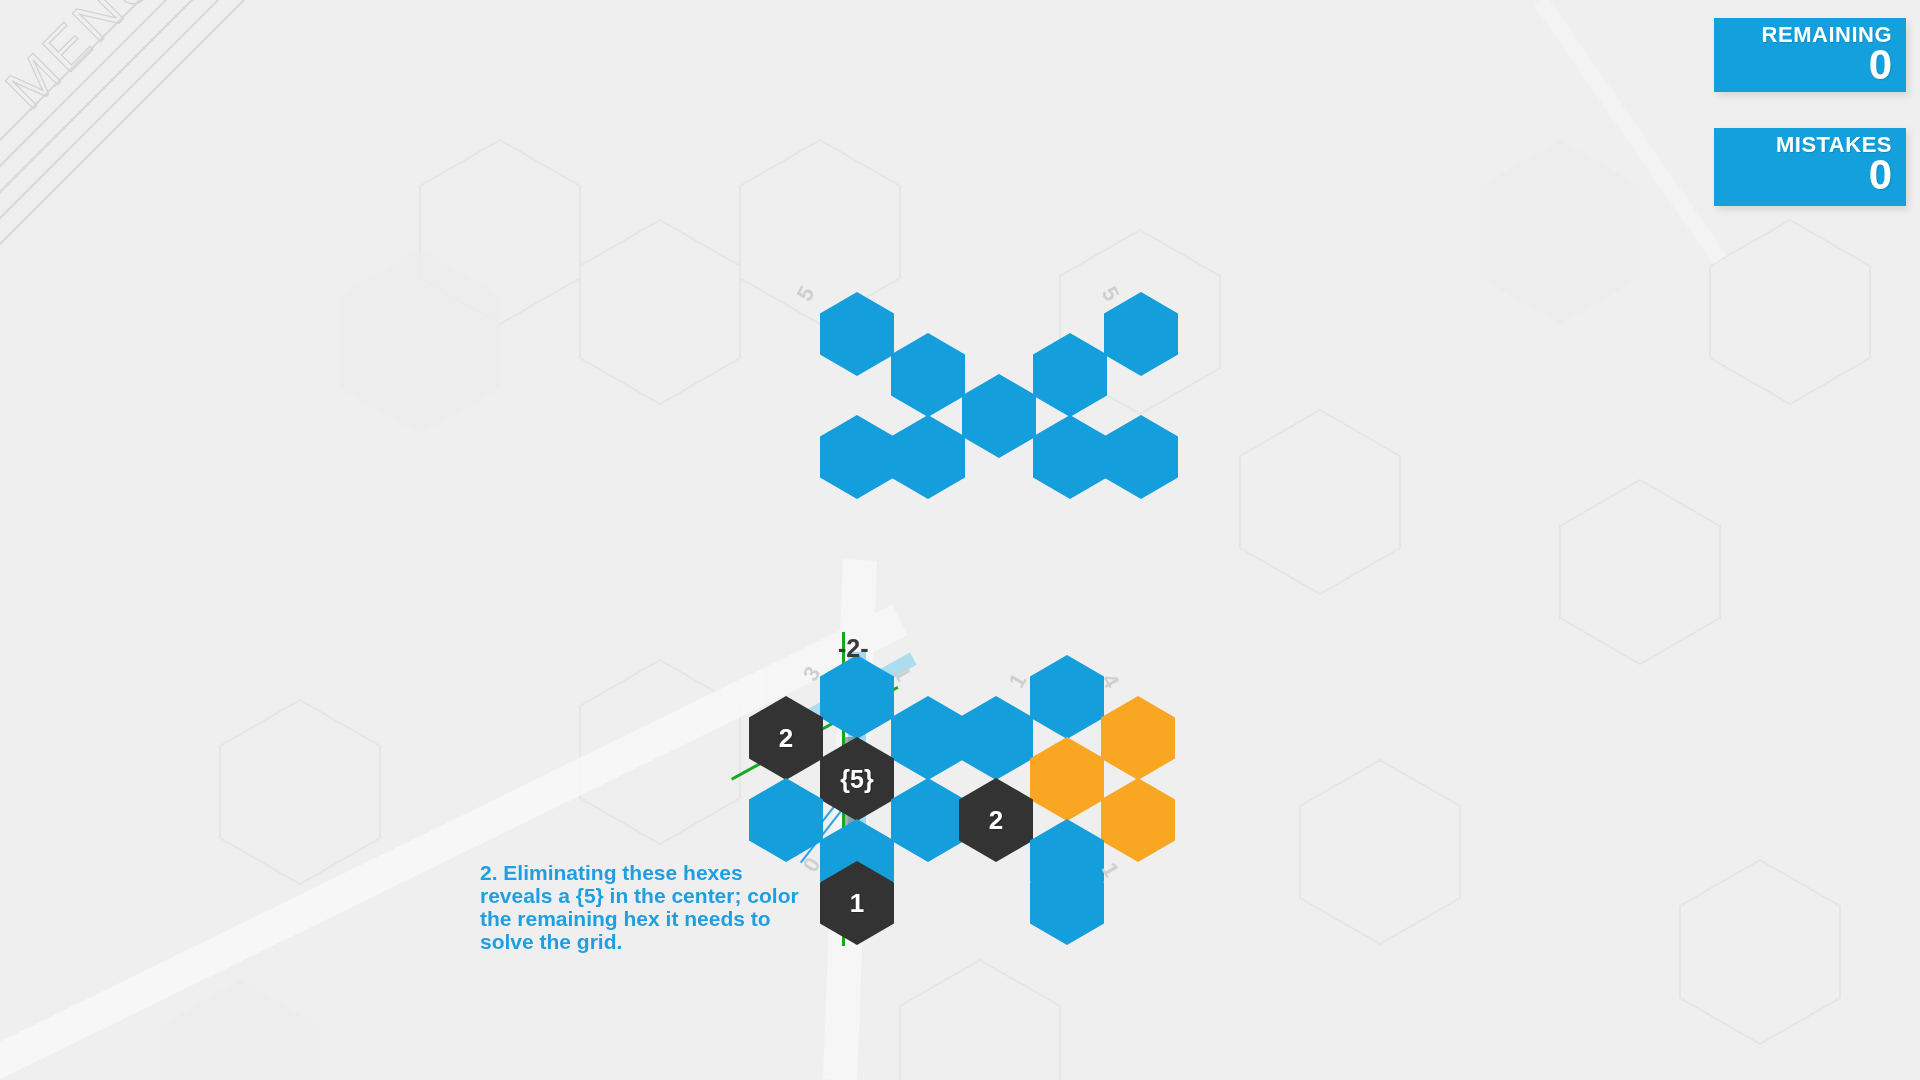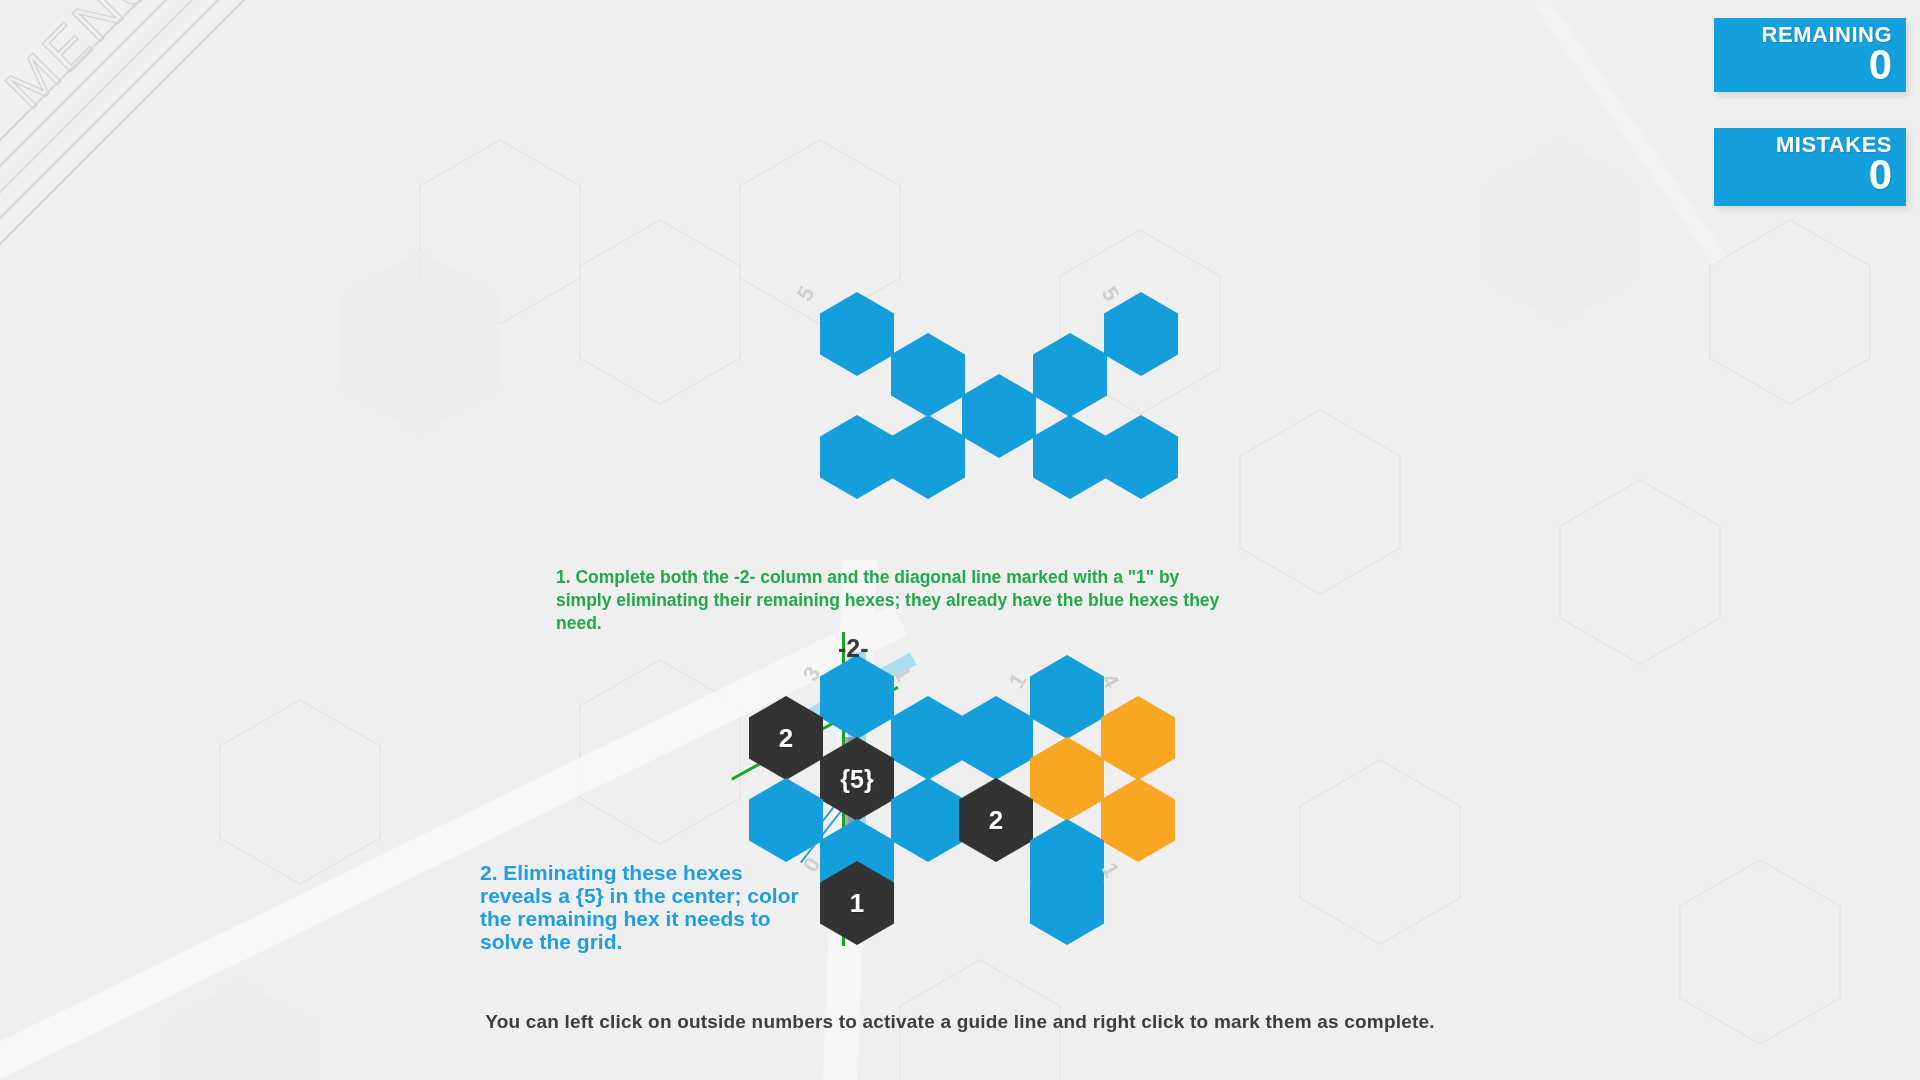--- a/index.html
+++ b/index.html
@@ -212,18 +212,16 @@
       <div class="hex dark" style="left: 959px; top: 778px;">
         <span class="lbl">2</span>
       </div>
       <div class="hex blue" style="left: 1030px; top: 819px;"></div>
       <div class="hex blue" style="left: 1030px; top: 861px;"></div>
       <div class="side-num" style="left: 1012px; top: 670px; transform: rotate(-60deg);">1</div>
       <div class="side-num" style="left: 1104px; top: 670px; transform: rotate(60deg);">4</div>
       <div class="side-num" style="left: 1104px; top: 859px; transform: rotate(60deg);">1</div>
     </div>
 
-  <div class="ann" id="ann-green">1. Complete both the -2- column and the diagonal line marked with a "1" by simply eliminating their remaining hexes; they already have the blue hexes they need.</div>
   <div class="ann" id="ann-blue">2. Eliminating these hexes reveals a {5} in the center; color the remaining hex it needs to solve the grid.</div>
 
-  <div id="bottom-help">You can left click on outside numbers to activate a guide line and right click to mark them as complete.</div>
 
 </div>
 
 </body></html>

